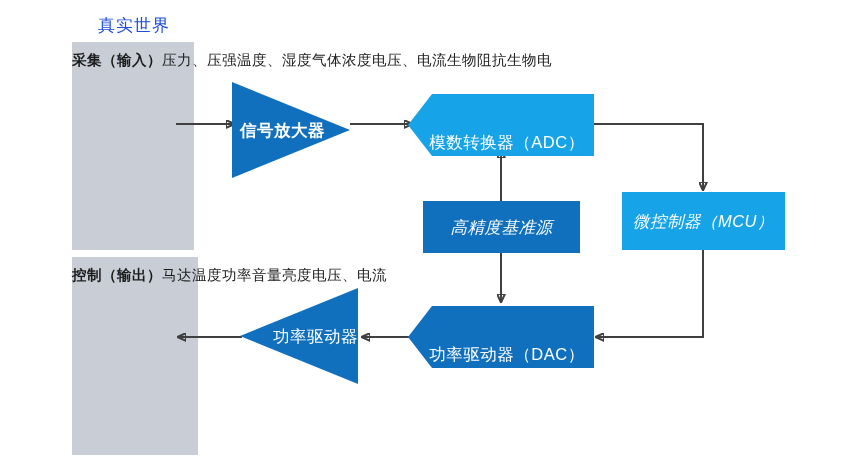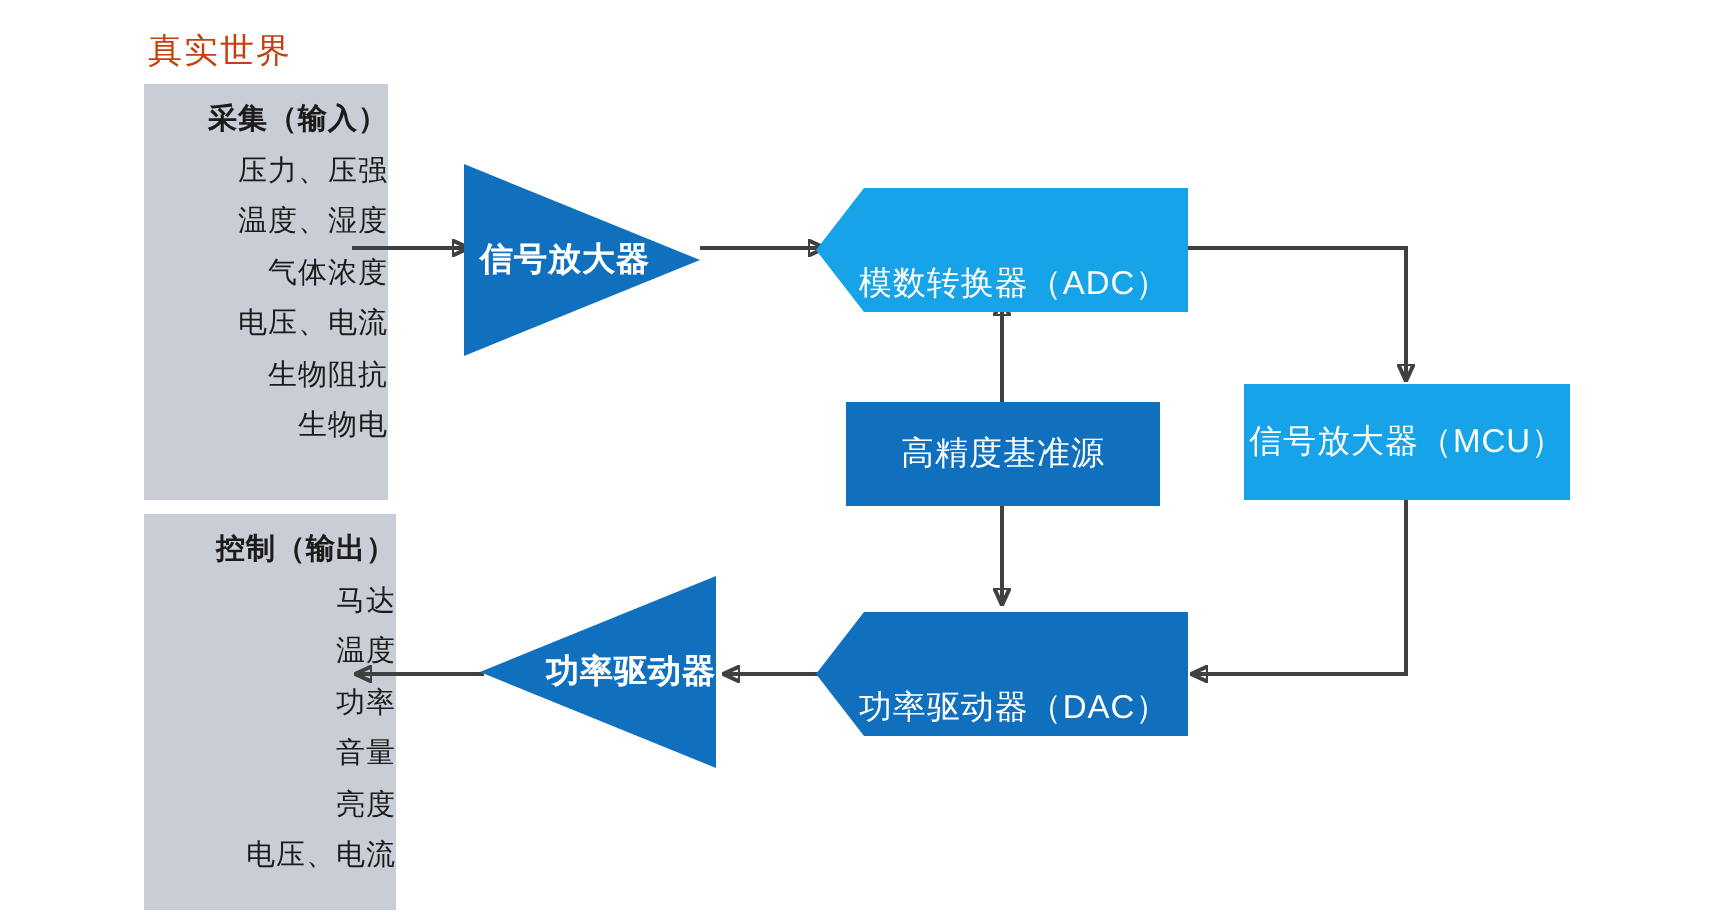--- a/index.html
+++ b/index.html
@@ -9,34 +9,35 @@
     font-family:"Liberation Sans","DejaVu Sans",sans-serif;
     overflow:hidden;
   }
   #stage{position:relative;width:866px;height:462px;}
 
   
   .world-title{
     position:absolute;
     left:74px; top:14px;
     width:120px;
+    text-align:center;
     font-size:17px;
-    color:#c2410c;
+    color:#1d4ed8;
     letter-spacing:1px;
     white-space:nowrap;
   }
 
   
   .panel{
     position:absolute;
     background:#c9ced6;
     box-sizing:border-box;
     display:flex;
-    flex-direction:column;
-    align-items:flex-end;
+    flex-direction:row;
+    align-items:flex-start;
   }
   #panel-input{ left:72px; top:42px; width:122px; height:208px; padding-top:6px;}
   #panel-output{ left:72px; top:257px; width:126px; height:198px; padding-top:6px;}
 
   .panel-row{
     font-size:14.5px;
     color:#1b1b1b;
     line-height:25.5px;
     white-space:nowrap;
     letter-spacing:0.5px;
@@ -56,38 +57,38 @@
   .tri{ position:absolute; }
   .tri svg{ display:block; }
   .tri .node-label{
     position:absolute;
     left:0; top:0; width:100%; height:100%;
     display:flex; align-items:center; justify-content:center;
   }
   #amp{ left:232px; top:82px; width:118px; height:96px;font-weight:bold; }
   #amp .node-label{ justify-content:flex-start; padding-left:8px; }
   #drv{ left:240px; top:288px; width:118px; height:96px; }
-  #drv .node-label{ justify-content:flex-end; padding-right:6px;font-weight:bold; }
+  #drv .node-label{ justify-content:flex-end; padding-right:6px; }
 
   
   .chev{ position:absolute; }
   .chev svg{ display:block; }
   .chev .node-label{
     position:absolute;
     left:0; top:17px; width:100%; height:100%;
     display:flex; align-items:center; justify-content:center;
     padding-left:12px; box-sizing:border-box;
   }
   #adc{ left:408px; top:94px; width:186px; height:62px; }
   #dac{ left:408px; top:306px; width:186px; height:62px; }
 
   
   .rect{
     position:absolute;
-    display:flex; align-items:center; justify-content:center;
+    display:flex; align-items:center; justify-content:center;font-style:italic;
   }
   #ref{ left:423px; top:201px; width:157px; height:52px; background:#1070be; }
   #mcu{ left:622px; top:192px; width:163px; height:58px; background:#17a3e8; }
 
   
   #wires{ position:absolute; left:0; top:0; width:866px; height:462px; pointer-events:none; }
   #wires line, #wires path{ stroke:#404040; stroke-width:2; fill:none; }
 </style>
 </head>
 <body>
@@ -152,21 +153,21 @@
       <polygon points="0,31 24,0 186,0 186,62 24,62" fill="#17a3e8"></polygon>
     </svg>
     <div class="node-label">模数转换器（ADC）</div>
   </div>
 
   <div class="rect" id="ref">
     <div class="node-label">高精度基准源</div>
   </div>
 
   <div class="rect" id="mcu">
-    <div class="node-label">信号放大器（MCU）</div>
+    <div class="node-label">微控制器（MCU）</div>
   </div>
 
   <div class="chev" id="dac">
     <svg width="186" height="62" viewBox="0 0 186 62">
       <polygon points="0,31 24,0 186,0 186,62 24,62" fill="#1070be"></polygon>
     </svg>
     <div class="node-label">功率驱动器（DAC）</div>
   </div>
 
   <div class="tri" id="drv">

